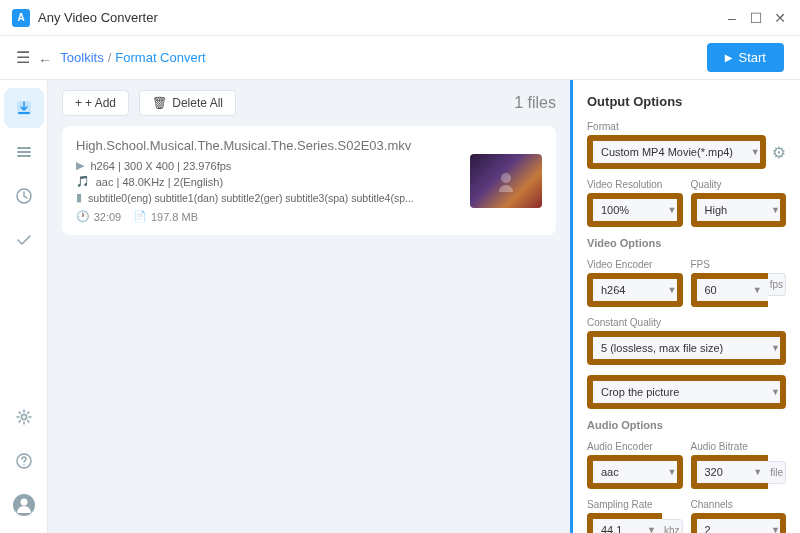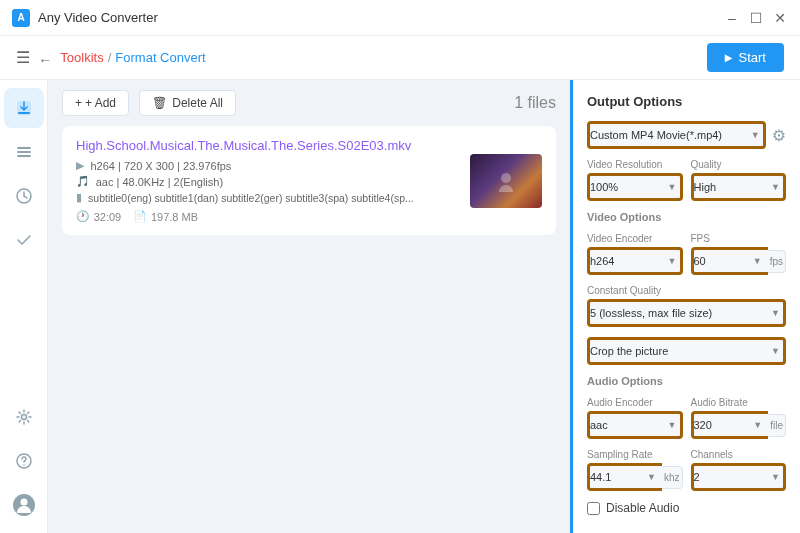--- a/index.html
+++ b/index.html
@@ -20,21 +20,21 @@
     
     .navbar {
       display: flex; align-items: center; justify-content: space-between;
       background: #fff; height: 44px; padding: 0 16px;
       border-bottom: 1px solid #e8ecf0;
     }
     .navbar-left { display: flex; align-items: center; gap: 8px; }
     .nav-back { color: #666; cursor:pointer; font-size:16px; }
     .breadcrumb { display: flex; align-items: center; gap: 4px; font-size: 13px; }
     .breadcrumb-sep { color: #999; }
-    .breadcrumb-inactive { color: #ef4444; cursor:pointer; }
+    .breadcrumb-inactive { color: #3b82f6; cursor:pointer; }
     .breadcrumb-active { color: #2196f3; cursor:pointer; }
     .start-btn {
       background: #2196f3; color: #fff; border: none; border-radius: 4px;
       padding: 7px 18px; font-size: 13px; cursor: pointer; display:flex; align-items:center; gap:6px;
     }
     .start-btn-icon { font-size: 10px; }
 
     
     .main-layout { display: flex; height: calc(533px - 80px); }
 
@@ -66,41 +66,41 @@
     }
     .file-count { margin-left: auto; color: #888; font-size: 16px; }
 
     
     .file-list { flex: 1; padding: 0 14px 14px; overflow-y: auto; }
     .file-item {
       background: #fff; border-radius: 8px; padding: 12px 14px;
       display: flex; align-items: center; gap: 12px;
     }
     .file-info { flex: 1; }
-    .file-name { font-size: 13px; color: #8b5cf6; margin-bottom: 6px; font-weight: 500; }
+    .file-name { font-size: 13px; color: #737373; margin-bottom: 6px; font-weight: 500; }
     .file-meta { display: flex; flex-direction: column; gap: 3px; }
     .file-meta-row { display: flex; align-items: center; gap: 6px; color: #666; font-size: 11px; }
     .meta-icon { color: #90a4ae; font-size: 11px; }
     .file-stats { display: flex; align-items: center; gap: 12px; color: #888; font-size: 11px; margin-top: 6px; }
     .file-stat { display: flex; align-items: center; gap: 4px; }
     .file-thumb { width: 72px; height: 54px; border-radius: 4px; overflow:hidden; background: #222; flex-shrink:0; }
     .thumb-inner { width:100%; height:100%; background: linear-gradient(135deg, #2c1a3e 0%, #5b3a7e 40%, #c47a3a 70%, #8b2a2a 100%); display:flex; align-items:center; justify-content:center; }
 
     
     .right-panel {
       width: 230px; background: #fff; border-left: 3px solid #2196f3;
       padding: 14px 14px; overflow-y: auto;
     }
     .panel-section-title { font-size: 13px; font-weight: 600; color: #333; margin-bottom: 12px; }
     .field-label { font-size: 10px; color: #888; margin-bottom: 3px; }
     .field-row { margin-bottom: 10px; }
     .select-wrapper { position: relative; }
     .select-box {
-      width: 100%; background: #f5f7fa; border: 3px solid #a16207;
-      border-radius: 4px; padding: 5px 24px 5px 0;
+      width: 100%; background: #f5f7fa; border: 6px solid #a16207;
+      border-radius: 4px; padding: 5px 24px 5px 8px;
       font-size: 11px; color: #333; appearance: none; cursor:pointer;
     }
     .select-arrow { position: absolute; right: 6px; top: 50%; transform: translateY(-50%); color: #888; font-size: 9px; pointer-events:none; }
     .two-col { display: flex; gap: 8px; margin-bottom: 10px; }
     .two-col .field-row { flex: 1; margin-bottom: 0; }
     .subsection-title { font-size: 11px; color: #888; text-align: left; margin: 8px 0 10px; font-weight: 700; }
     .format-row { display: flex; align-items: center; gap: 6px; margin-bottom: 10px; }
     .format-row .select-wrapper { flex: 1; }
     .settings-icon { color: #90a4ae; cursor:pointer; font-size:16px; }
     .fps-unit { font-size: 10px; color: #888; padding: 5px 2px; background: #f5f7fa; border: 1px solid #dde3ea; border-left: none; border-radius: 0 4px 4px 0; }
@@ -206,21 +206,21 @@
       <span class="file-count">1 files</span>
     </div>
 
     <div class="file-list">
       <div class="file-item">
         <div class="file-info">
           <div class="file-name">High.School.Musical.The.Musical.The.Series.S02E03.mkv</div>
           <div class="file-meta">
             <div class="file-meta-row">
               <span class="meta-icon">▶</span>
-              <span>h264 | 720 X 300 | 23.976fps</span>
+              <span>h264 | 300 X 400 | 23.976fps</span>
             </div>
             <div class="file-meta-row">
               <span class="meta-icon">🎵</span>
               <span>aac | 48.0KHz | 2(English)</span>
             </div>
             <div class="file-meta-row">
               <span class="meta-icon">▮</span>
               <span style="font-size:10.5px;">subtitle0(eng) subtitle1(dan) subtitle2(ger) subtitle3(spa) subtitle4(sp...</span>
             </div>
           </div>
@@ -244,20 +244,21 @@
           </div>
         </div>
       </div>
     </div>
   </div>
 
   <div class="right-panel">
     <div class="panel-section-title">Output Options</div>
 
     <div class="field-row">
+      <div class="field-label">Format</div>
       <div class="format-row">
         <div class="select-wrapper">
           <select class="select-box">
             <option>Custom MP4 Movie(*.mp4)</option>
           </select>
           <span class="select-arrow">▼</span>
         </div>
         <span class="settings-icon">⚙</span>
       </div>
     </div>
@@ -290,21 +291,21 @@
         <div class="field-label">Video Encoder</div>
         <div class="select-wrapper">
           <select class="select-box">
             <option>h264</option>
           </select>
           <span class="select-arrow">▼</span>
         </div>
       </div>
       <div class="field-row">
         <div class="field-label">FPS</div>
-        <div style="display:flex; align-items:center;">
+        <div style="display:flex; align-items:flex-start;">
           <div class="select-wrapper" style="flex:1;">
             <select class="select-box fps-select" style="border-radius:4px 0 0 4px; border-right:none;">
               <option>60</option>
             </select>
             <span class="select-arrow">▼</span>
           </div>
           <span class="fps-unit">fps</span>
         </div>
       </div>
     </div>

